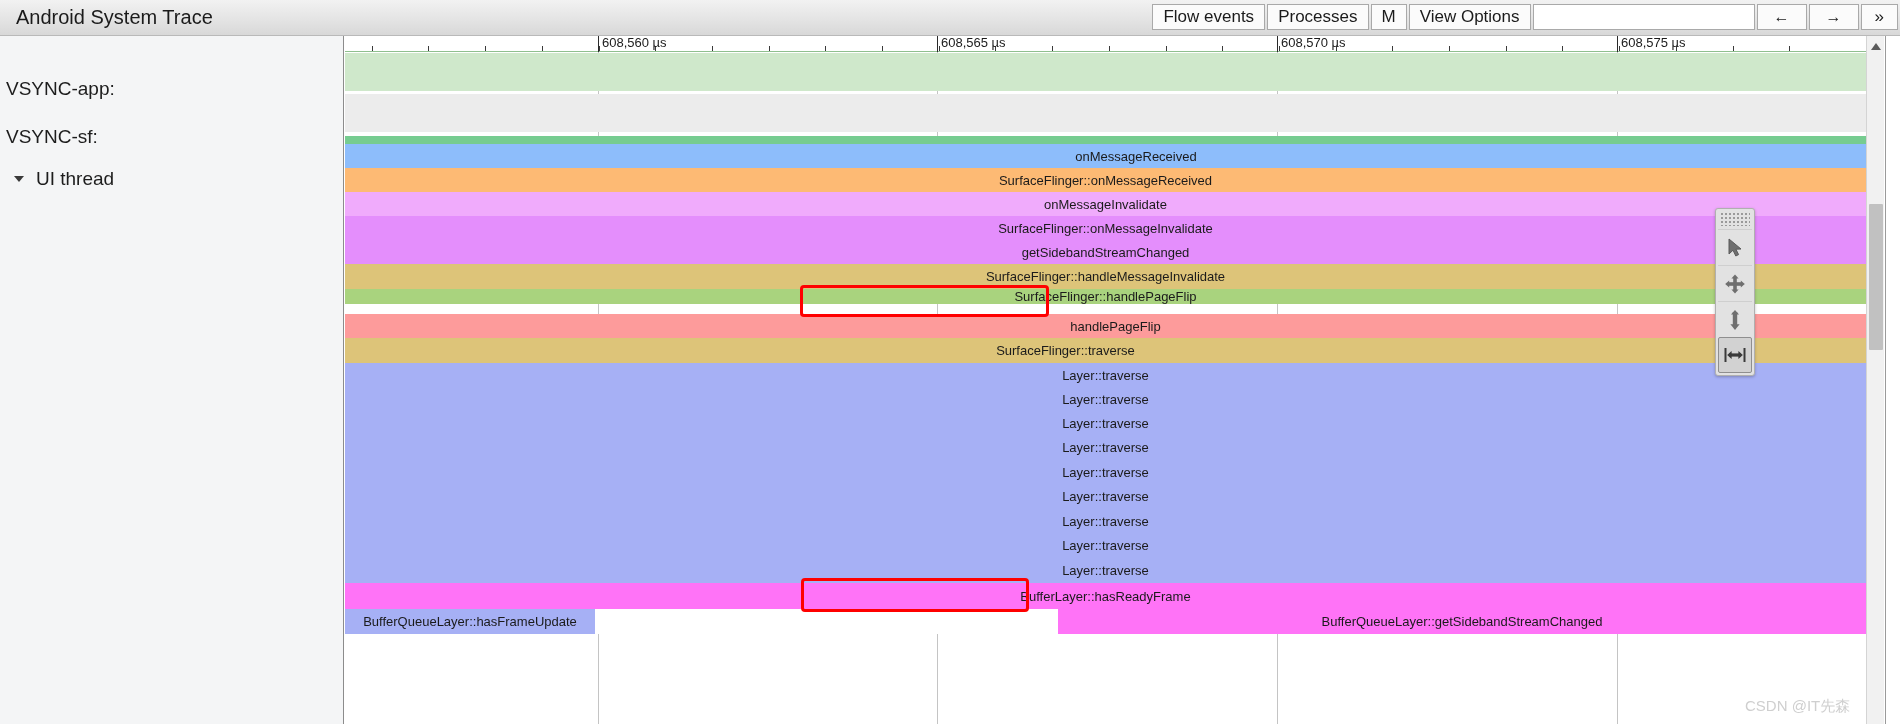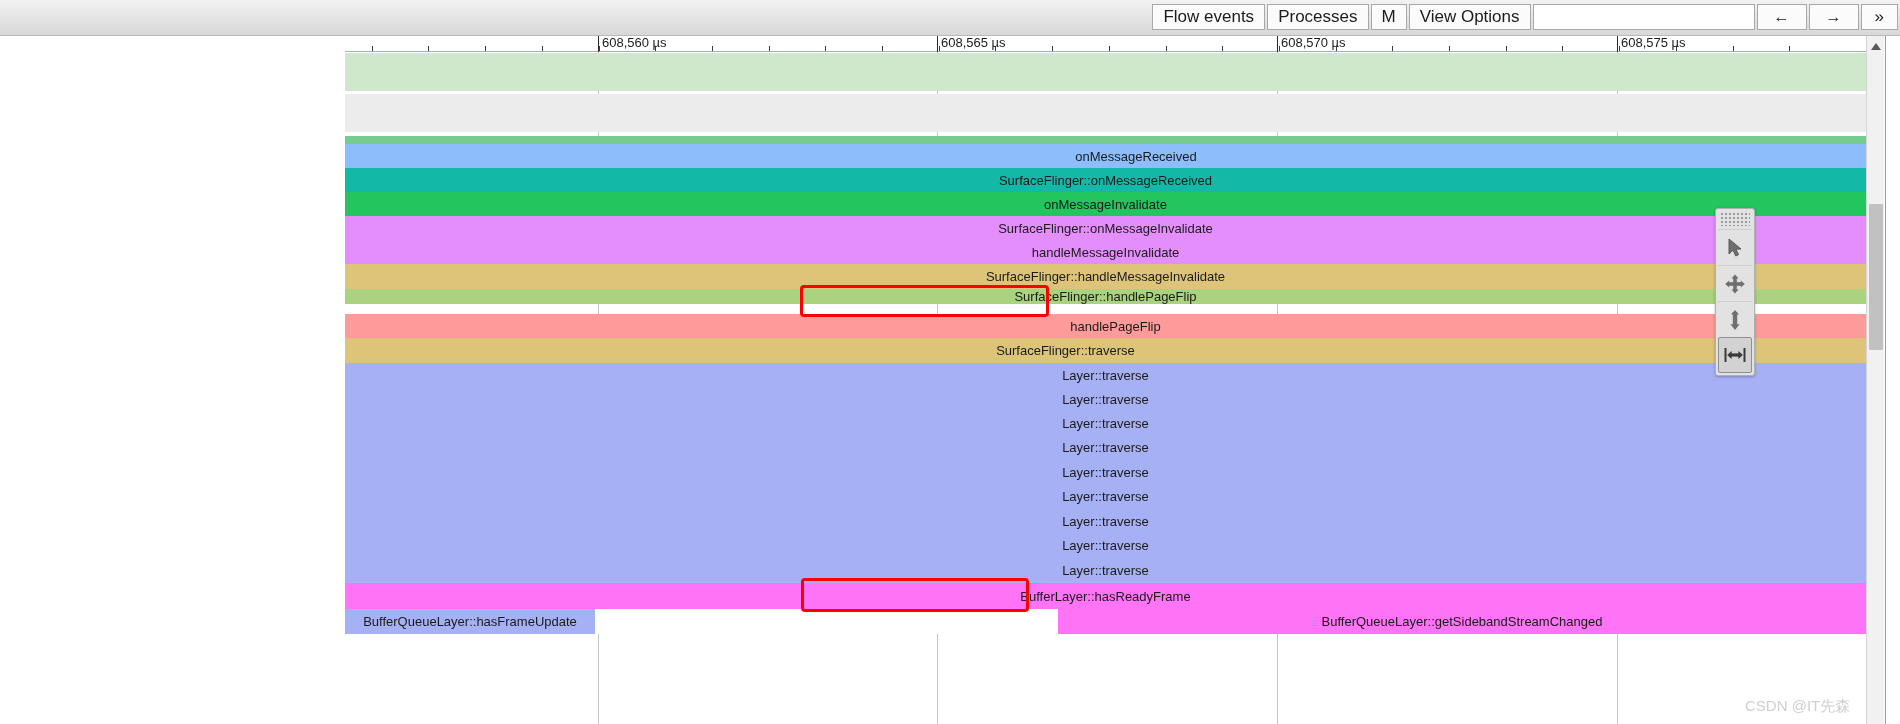--- a/index.html
+++ b/index.html
@@ -297,37 +297,50 @@
     color: #cfcfcf;
     white-space: nowrap;
   }
 </style>
 </head>
 <body>
 
 <div id="app">
 
   <div id="topbar">
+    <div class="title">Android System Trace</div>
     <div class="spacer"></div>
     <div class="btnrow">
       <div class="tbtn">Flow events</div>
       <div class="tbtn">Processes</div>
       <div class="tbtn">M</div>
       <div class="tbtn">View Options</div>
       <div class="searchbox">
         <input type="text" placeholder="" style="">
       </div>
       <div class="tbtn arrow">←</div>
       <div class="tbtn arrow">→</div>
       <div class="tbtn chev">»</div>
     </div>
   </div>
 
   <div id="main">
 
+    <div id="gutter">
+      <div class="gutter-label" style="top:42px">
+        <span>VSYNC-app:</span>
+      </div>
+      <div class="gutter-label" style="top:90px">
+        <span>VSYNC-sf:</span>
+      </div>
+      <div class="gutter-label indent" style="top:132px">
+        <span class="caret"></span>
+        <span>UI thread</span>
+      </div>
+    </div>
 
     <div id="canvas">
 
       <div id="ruler">
           <div class="minor-tick" style="left: 27px;"></div>
           <div class="minor-tick" style="left: 83px;"></div>
           <div class="minor-tick" style="left: 140px;"></div>
           <div class="minor-tick" style="left: 197px;"></div>
           <div class="minor-tick" style="left: 254px;"></div>
           <div class="minor-tick" style="left: 310px;"></div>
@@ -368,31 +381,31 @@
         </div>
       <div id="tracks-layer">
           <div class="row" style="top: 17px; height: 38px; left: 0px; width: 1521px; background: rgb(207, 232, 203);"></div>
           <div class="row" style="top: 58px; height: 38px; left: 0px; width: 1521px; background: rgb(236, 236, 236);"></div>
           <div class="row" style="top: 100px; height: 8px; background: rgb(118, 204, 144);"></div>
         </div>
       <div id="rows-layer">
           <div class="row" style="top: 108px; height: 24px; background: rgb(141, 189, 251);">
             <div class="slice" style="left: 5px; width: 1572px;">onMessageReceived</div>
           </div>
-          <div class="row" style="top: 132px; height: 24px; background: #14b8a6;">
+          <div class="row" style="top: 132px; height: 24px; background: #fdba74;">
             <div class="slice" style="left: 0px; width: 1521px;">SurfaceFlinger::onMessageReceived</div>
           </div>
-          <div class="row" style="top: 156px; height: 24px; background: #22c55e;">
+          <div class="row" style="top: 156px; height: 24px; background: #f0abfc;">
             <div class="slice" style="left: 0px; width: 1521px;">onMessageInvalidate</div>
           </div>
           <div class="row" style="top: 180px; height: 24px; background: rgb(228, 142, 252);">
             <div class="slice" style="left: 0px; width: 1521px;">SurfaceFlinger::onMessageInvalidate</div>
           </div>
           <div class="row" style="top: 204px; height: 24px; background: rgb(228, 142, 252);">
-            <div class="slice" style="left: 0px; width: 1521px;">handleMessageInvalidate</div>
+            <div class="slice" style="left: 0px; width: 1521px;">getSidebandStreamChanged</div>
           </div>
           <div class="row" style="top: 228px; height: 25px; background: rgb(221, 196, 121);">
             <div class="slice" style="left: 0px; width: 1521px;">SurfaceFlinger::handleMessageInvalidate</div>
           </div>
           <div class="row" style="top: 253px; height: 15px; background: rgb(169, 211, 126);">
             <div class="slice" style="left: 0px; width: 1521px;">SurfaceFlinger::handlePageFlip</div>
           </div>
           <div class="row" style="top: 278px; height: 24px; background: rgb(253, 155, 155);">
             <div class="slice" style="left: 0px; width: 1521px; padding-left: 20px;">handlePageFlip</div>
           </div>

